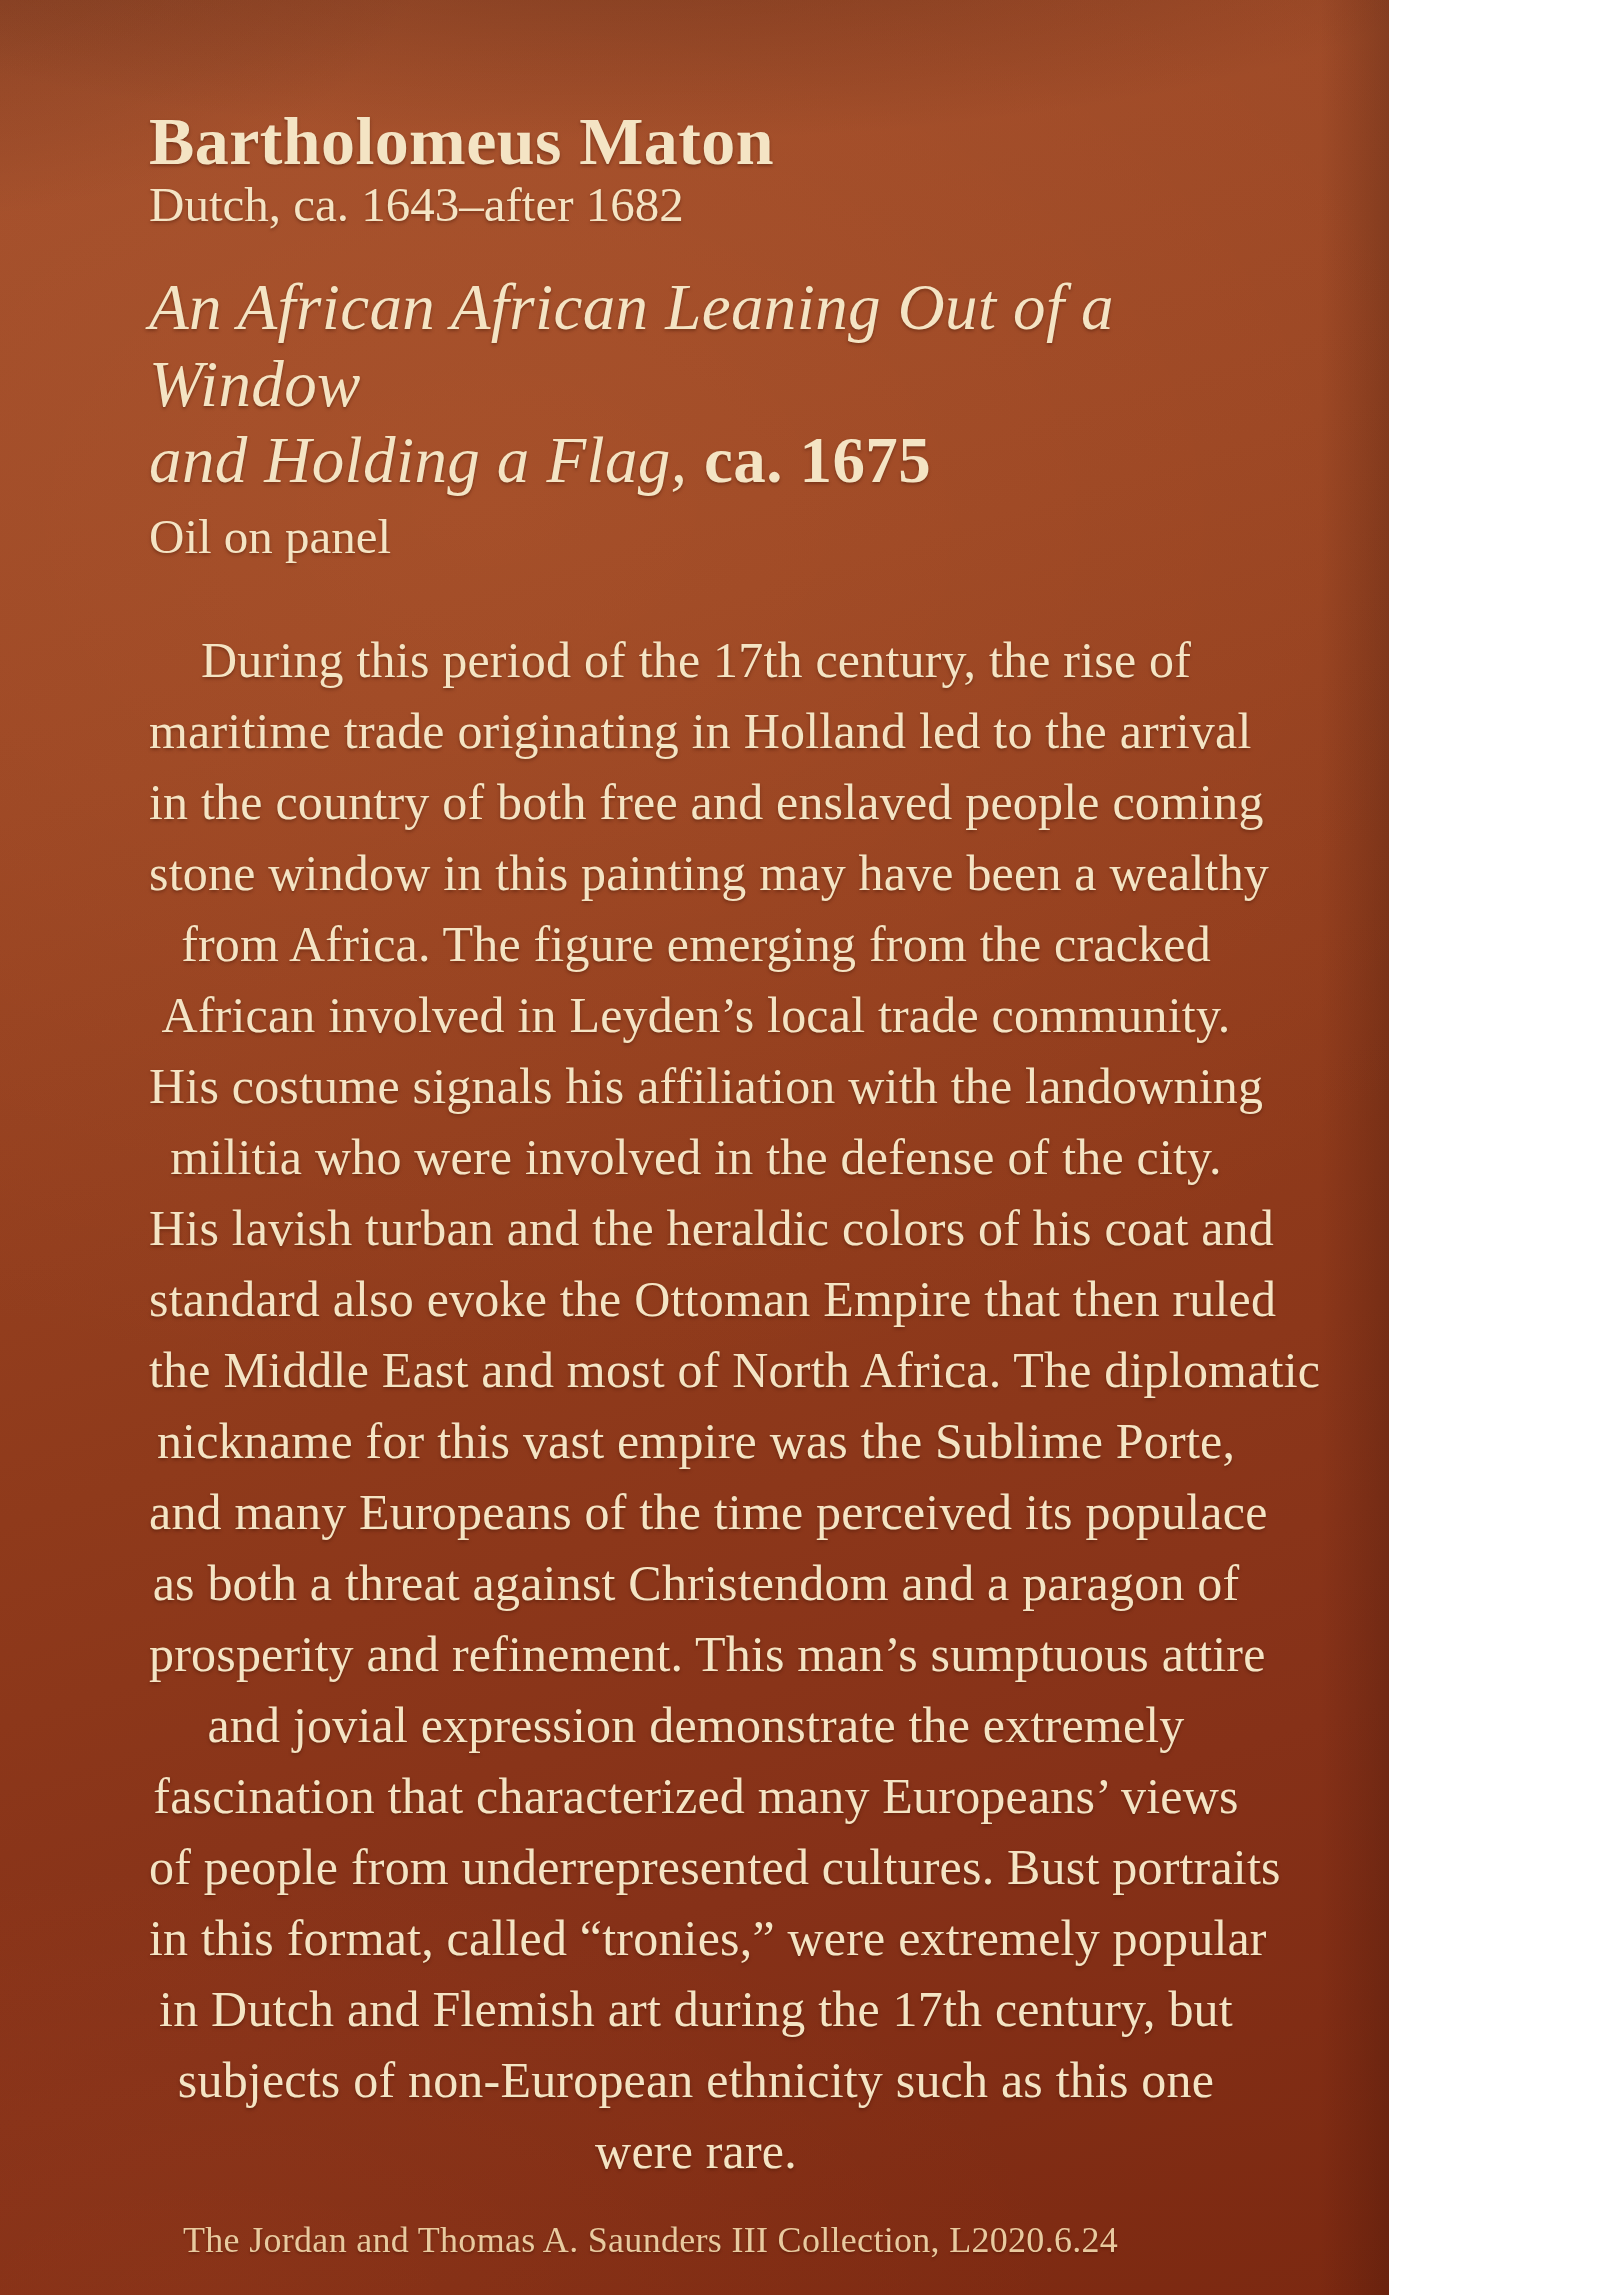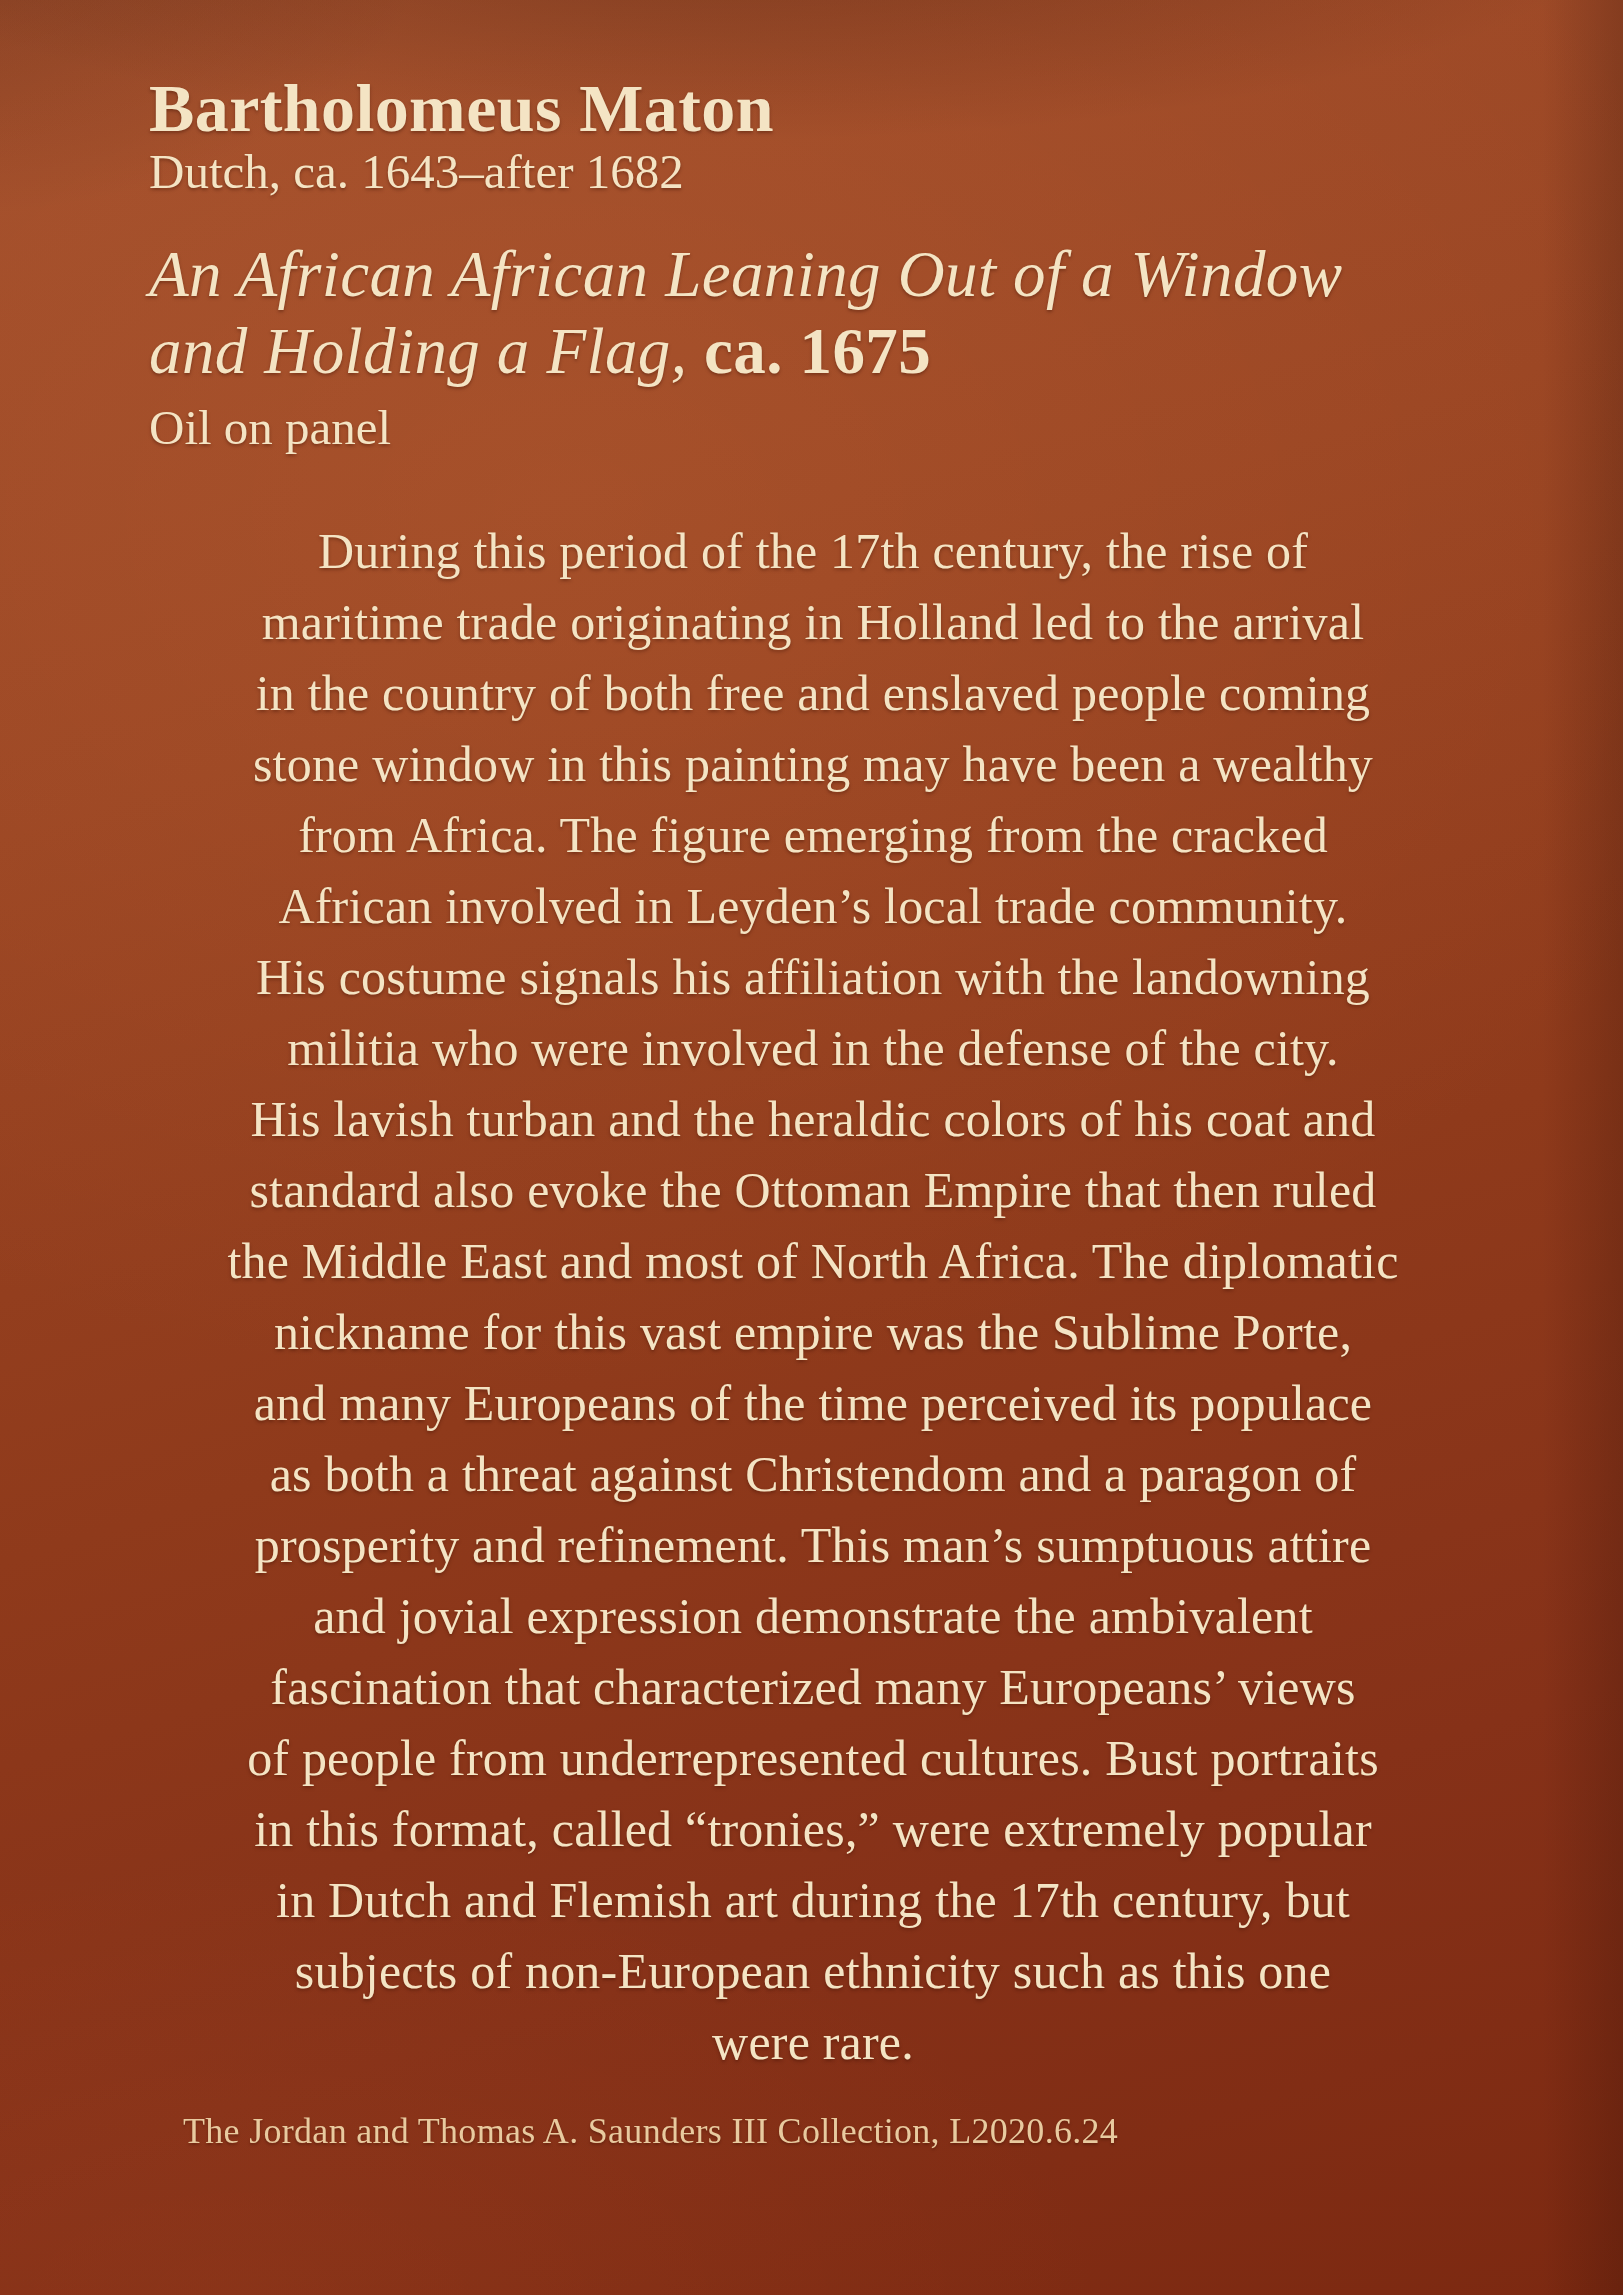--- a/index.html
+++ b/index.html
@@ -7,24 +7,24 @@
     padding: 0;
     width: 1623px;
     height: 2295px;
     overflow: hidden;
   }
   body {
     font-family: "Liberation Serif", "DejaVu Serif", serif;
   }
   .label-photo {
     position: relative;
-    width: 1623px;
+    width: 1389px;
     height: 2295px;
     box-sizing: border-box;
-    padding: 74px 146px 0 149px;
+    padding: 107px 146px 0 149px;
     background-image:
       radial-gradient(1299px 341px at 45% -97px, rgba(25,5,0,0.30), transparent 70%),
       radial-gradient(731px 406px at -81px -65px, rgba(25,5,0,0.22), transparent 70%),
       linear-gradient(to left, rgba(30,8,2,0.20), transparent 5%),
       radial-gradient(1948px 1380px at 35% 22%, rgba(255,158,86,0.10), transparent 65%),
       radial-gradient(1461px 731px at 15% 100%, rgba(255,140,70,0.06), transparent 60%),
       linear-gradient(163deg, var(--bg-top) 0%, #9a4523 30%, var(--bg-mid) 56%, #863118 78%, var(--bg-bottom) 100%);
   }
   .txt {
     color: var(--text-cream);
@@ -106,21 +106,21 @@
       <div class="body-line">African involved in Leyden’s local trade community.</div>
       <div class="body-line">His costume signals his affiliation with the landowning</div>
       <div class="body-line">militia who were involved in the defense of the city.</div>
       <div class="body-line">His lavish turban and the heraldic colors of his coat and</div>
       <div class="body-line">standard also evoke the Ottoman Empire that then ruled</div>
       <div class="body-line">the Middle East and most of North Africa. The diplomatic</div>
       <div class="body-line">nickname for this vast empire was the Sublime Porte,</div>
       <div class="body-line">and many Europeans of the time perceived its populace</div>
       <div class="body-line">as both a threat against Christendom and a paragon of</div>
       <div class="body-line">prosperity and refinement. This man’s sumptuous attire</div>
-      <div class="body-line">and jovial expression demonstrate the ambivalent</div>
+      <div class="body-line">and jovial expression demonstrate the extremely</div>
       <div class="body-line">fascination that characterized many Europeans’ views</div>
       <div class="body-line">of people from underrepresented cultures. Bust portraits</div>
       <div class="body-line">in this format, called “tronies,” were extremely popular</div>
       <div class="body-line">in Dutch and Flemish art during the 17th century, but</div>
       <div class="body-line">subjects of non-European ethnicity such as this one</div>
       <div class="body-line">were rare.</div>
     </div>
 
   <div class="credit-line">The Jordan and Thomas A. Saunders III Collection, L2020.6.24</div>
 

